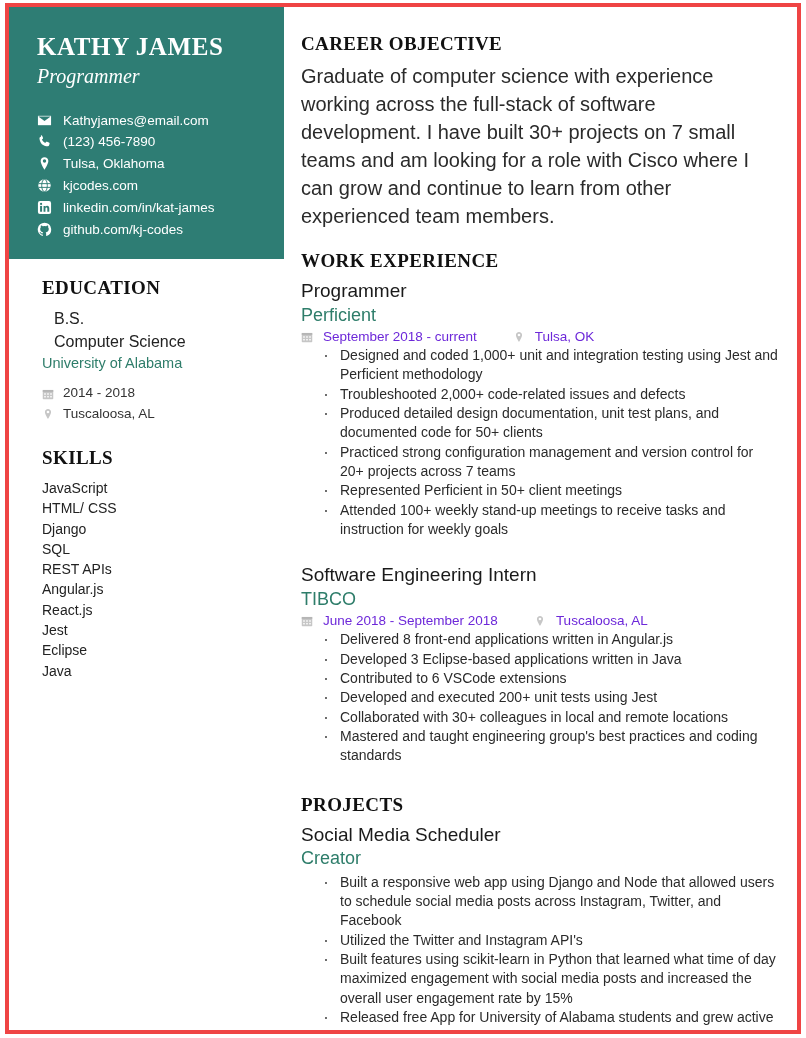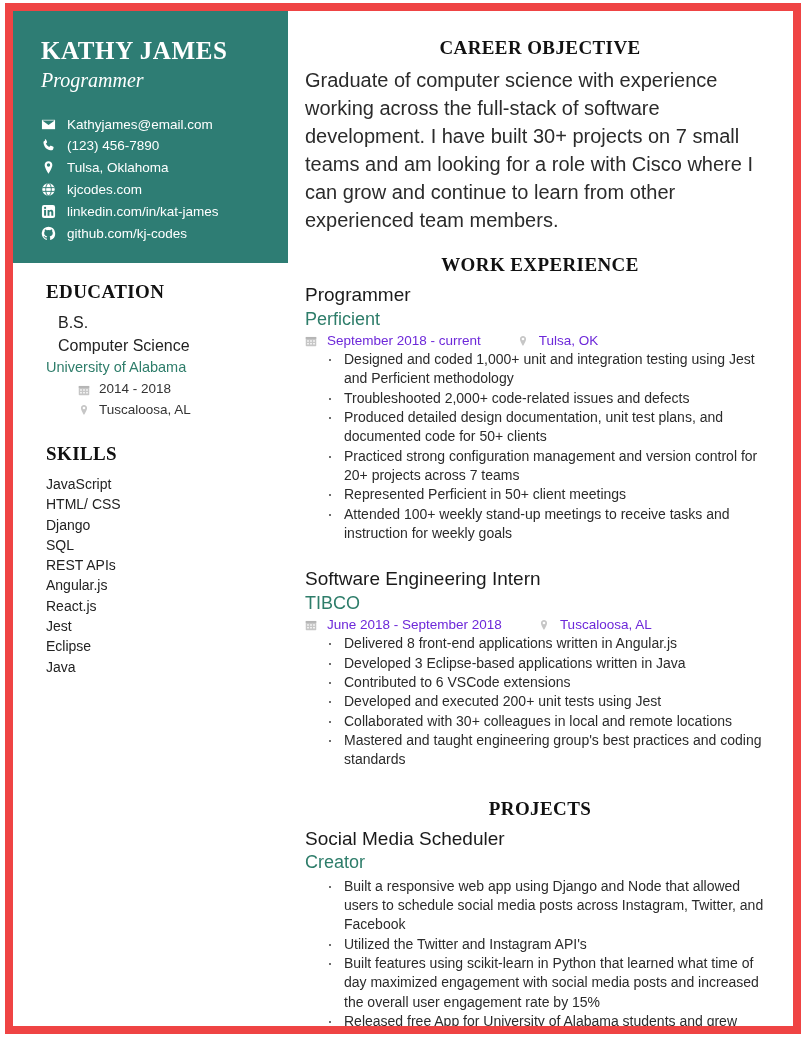--- a/index.html
+++ b/index.html
@@ -15,21 +15,21 @@
   }
 
   
   #page-frame {
     position: absolute;
     left: 5px;
     top: 3px;
     width: 796px;
     height: 1031px;
     background: #ffffff;
-    border: 8px solid #ef4444;
+    border: 4px solid #ef4444;
     box-sizing: border-box;
     overflow: hidden;
   }
 
   #resume {
     position: relative;
     width: 100%;
     height: 100%;
     background: #ffffff;
   }
@@ -100,29 +100,28 @@
   .edu-line {
     font-size: 16px;
     color: #222222;
     line-height: 1.42;
     margin-left: 12px;
   }
   .edu-school {
     font-size: 14.5px;
     color: #2e7d6a;
     line-height: 1.45;
-    margin-bottom: 1px;
+    margin-bottom: 9px;
   }
   .meta-row {
     display: flex;
     align-items: center;
     font-size: 13.5px;
     color: #333333;
     line-height: 1.5;
-    margin-left: 32px;
   }
   .meta-row .ico {
     width: 16px;
     min-width: 16px;
     margin-right: 5px;
     display: inline-flex;
     align-items: center;
   }
   .skill-list { margin: 0; padding: 0; list-style: none; }
   .skill-list li {
@@ -140,21 +139,20 @@
     padding: 26px 18px 0 0;
     box-sizing: border-box;
   }
   .r-sec-head {
     font-family: "Liberation Serif", serif;
     font-weight: bold;
     font-size: 19px;
     letter-spacing: 0.4px;
     color: #111111;
     margin: 0 0 7px 0;
-    text-align: center;
   }
   .objective-text {
     font-size: 20px;
     color: #2b2b2b;
     line-height: 1.40;
     margin: 0 0 20px 0;
   }
   .entry { margin-bottom: 2px; }
   .entry-title {
     font-size: 19px;

